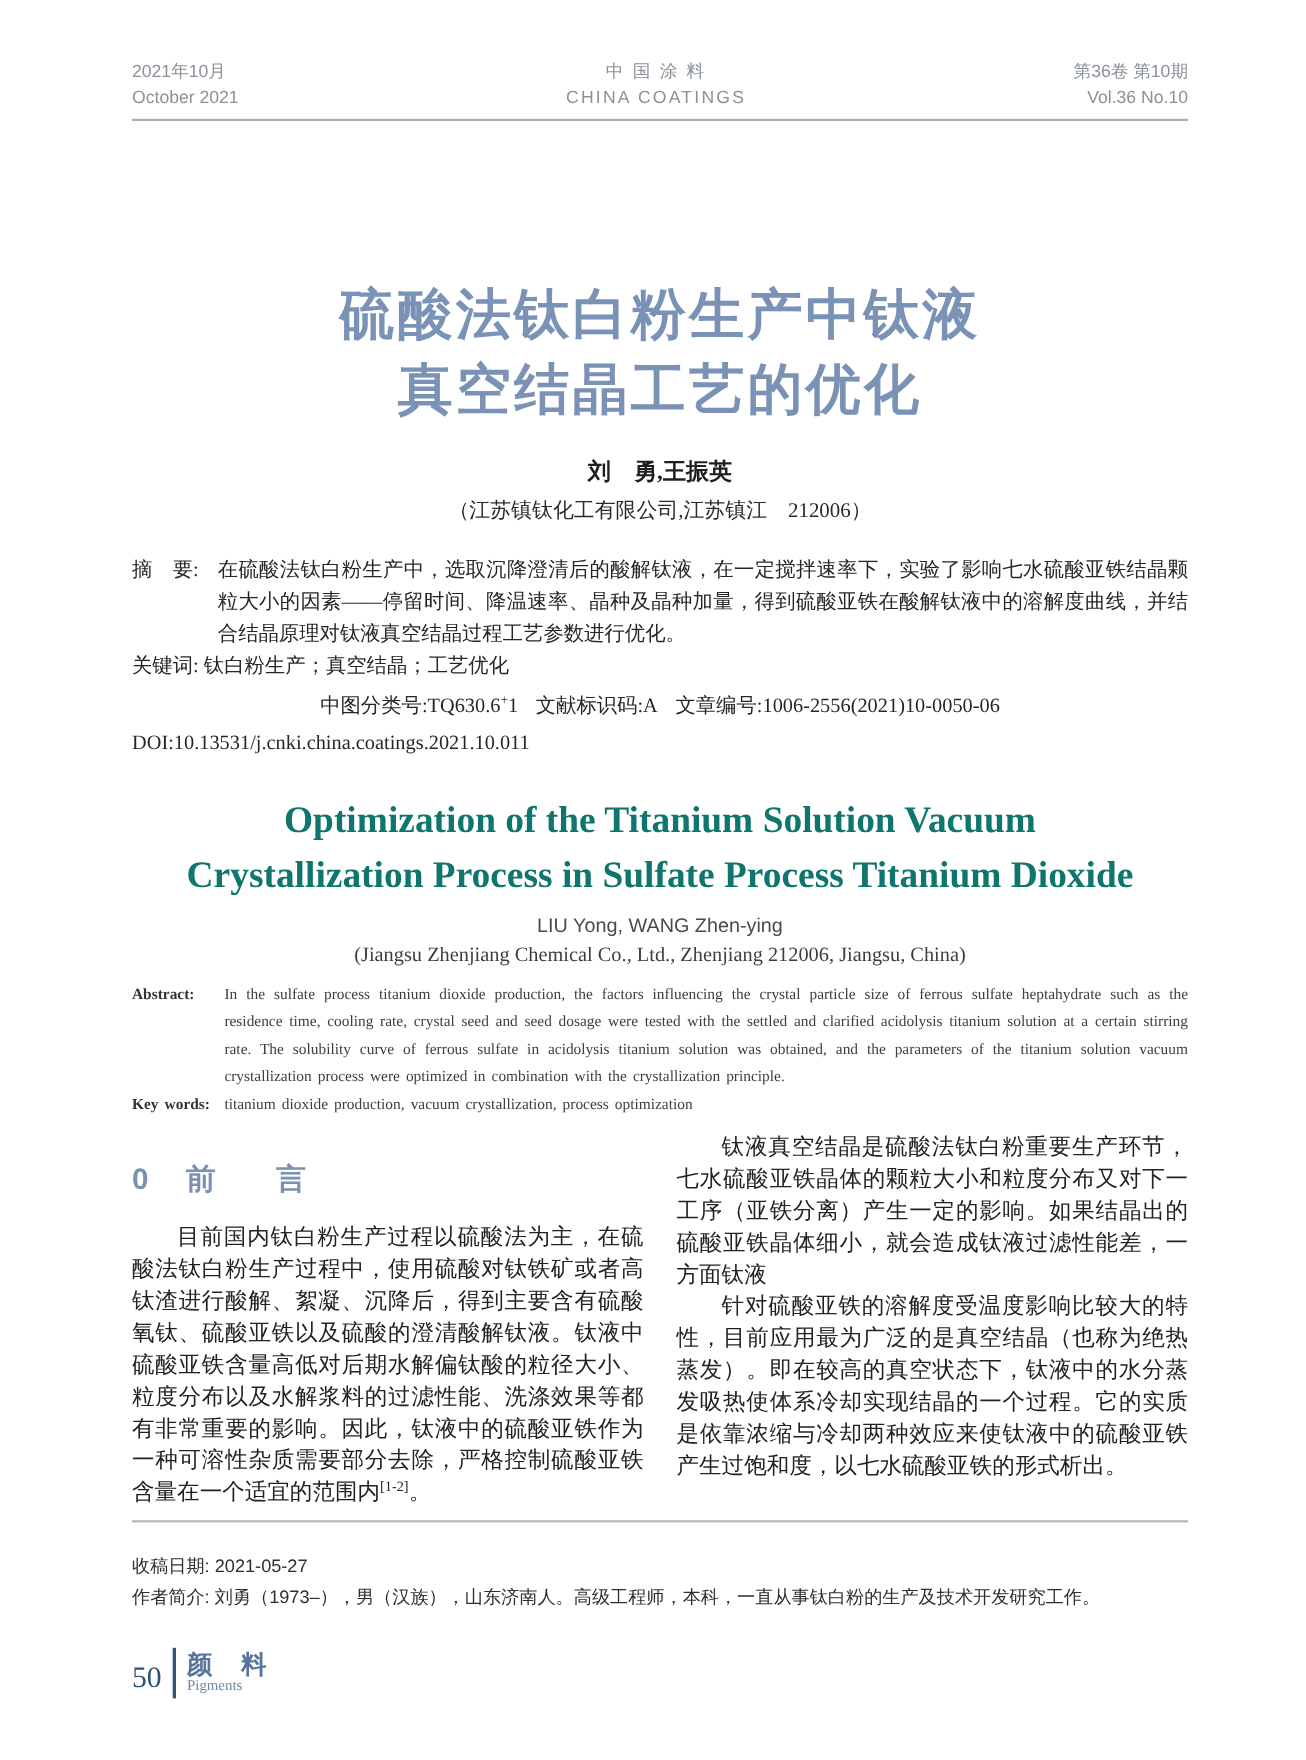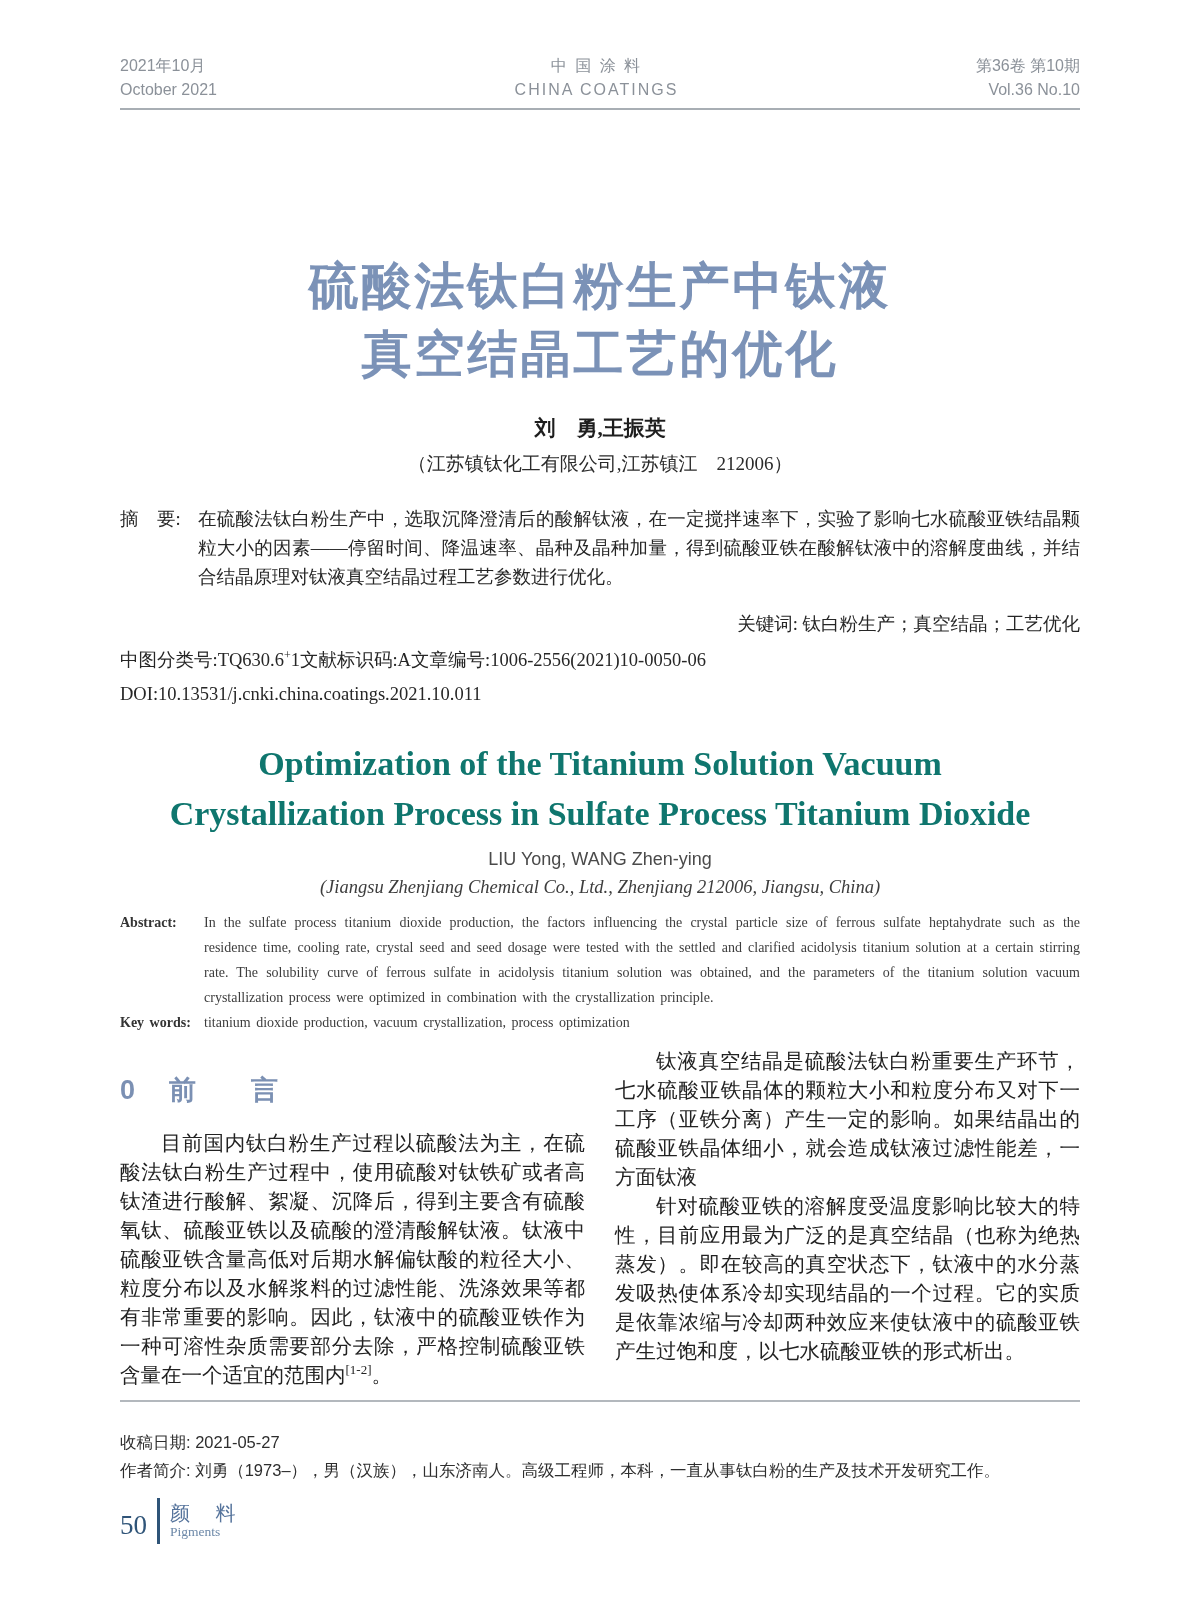--- a/index.html
+++ b/index.html
@@ -64,26 +64,27 @@
 
   
   .front-cn {
     margin-top: 28px;
     font-size: 18.5px;
     line-height: 29px;
     color: #262626;
   }
   .hang { position: relative; padding-left: 78px; text-align: justify; }
   .hang .hang-label { position: absolute; left: 0; top: 0; white-space: nowrap; }
-  .kw-line { margin-top: 18px; text-align: right; }
+  .kw-line { margin-top: 0; }
   .clc-row {
     margin-top: 7px;
     display: flex;
-    justify-content: flex-start;
+    justify-content: center;
     font-size: 18.5px;
+    gap: 16px;
   }
   .doi-line { margin-top: 5px; font-size: 18.5px; }
   sup.small-sup { font-size: 12px; vertical-align: super; line-height: 0; }
 
   
   .title-en {
     margin-top: 30px;
     text-align: center;
     color: #0f766e;
     font-family: "Liberation Serif", serif;
@@ -94,21 +95,20 @@
   .authors-en {
     margin-top: 10px;
     text-align: center;
     font-family: "Liberation Sans", sans-serif;
     font-size: 18px;
     color: #4a4a4a;
   }
   .affil-en {
     margin-top: 7px;
     text-align: center;
-    font-style: italic;
     font-size: 18.5px;
     color: #3d3d3d;
   }
 
   
   .front-en {
     margin-top: 12px;
     font-size: 14px;
     line-height: 25px;
     color: #3d3d3d;
@@ -172,22 +172,22 @@
   }
   .footer-bar {
     width: 3px;
     height: 46px;
     background: #2f5478;
     margin-right: 10px;
   }
   .footer-col { display: flex; flex-direction: column; }
   .footer-cn {
     font-family: "Liberation Sans", sans-serif;
-    font-weight: normal;
-    font-size: 20px;
+    font-weight: bold;
+    font-size: 23px;
     letter-spacing: 10px;
     color: #56749c;
     line-height: 22px;
   }
   .footer-en {
     font-family: "Liberation Serif", serif;
     font-size: 13.5px;
     color: #6c88a8;
     line-height: 16px;
   }

